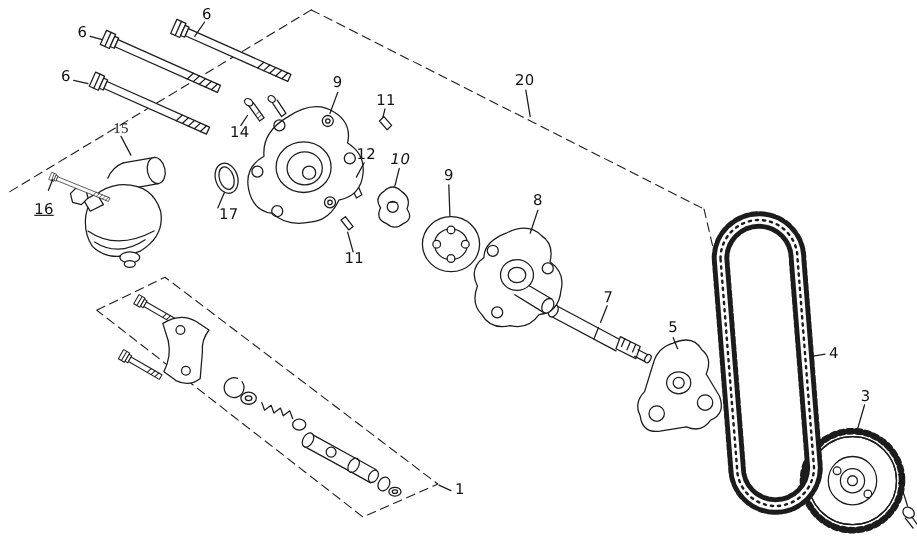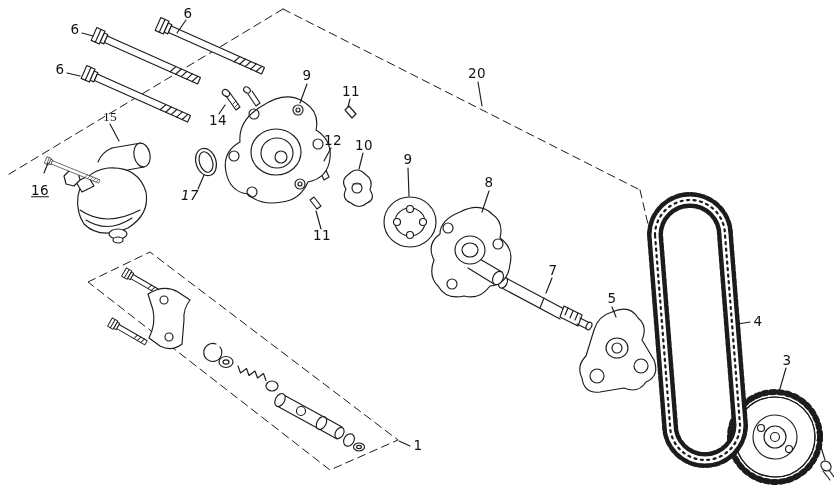--- a/index.html
+++ b/index.html
@@ -221,26 +221,26 @@
     <path d="M410,446 L399,441"></path>
   </g>
 </svg>
 
 <div>
   <span class="co" style="left: 75px; top: 30px;">6</span>
   <span class="co" style="left: 188px; top: 14px;">6</span>
   <span class="co" style="left: 60px; top: 70px;">6</span>
   <span class="co" style="left: 110px; top: 117px; font-family: Liberation Serif, serif;">15</span>
   <span class="co" style="left: 40px; top: 191px; text-decoration: underline;">16</span>
-  <span class="co" style="left: 190px; top: 196px; font-style: italic;">17</span>
+  <span class="co" style="left: 208px; top: 196px;">17</span>
   <span class="co" style="left: 218px; top: 121px; text-align: center;">14</span>
   <span class="co" style="left: 307px; top: 76px;">9</span>
   <span class="co" style="left: 351px; top: 92px;">11</span>
   <span class="co" style="left: 333px; top: 141px;">12</span>
-  <span class="co" style="left: 364px; top: 146px;">10</span>
+  <span class="co" style="left: 364px; top: 146px; font-style: italic;">10</span>
   <span class="co" style="left: 322px; top: 236px;">11</span>
   <span class="co" style="left: 408px; top: 160px;">9</span>
   <span class="co" style="left: 489px; top: 183px;">8</span>
   <span class="co" style="left: 477px; top: 74px;">20</span>
   <span class="co" style="left: 553px; top: 271px;">7</span>
   <span class="co" style="left: 612px; top: 299px;">5</span>
   <span class="co" style="left: 758px; top: 322px;">4</span>
   <span class="co" style="left: 787px; top: 361px;">3</span>
   <span class="co" style="left: 820px; top: 437px;">2</span>
   <span class="co" style="left: 418px; top: 446px;">1</span>

